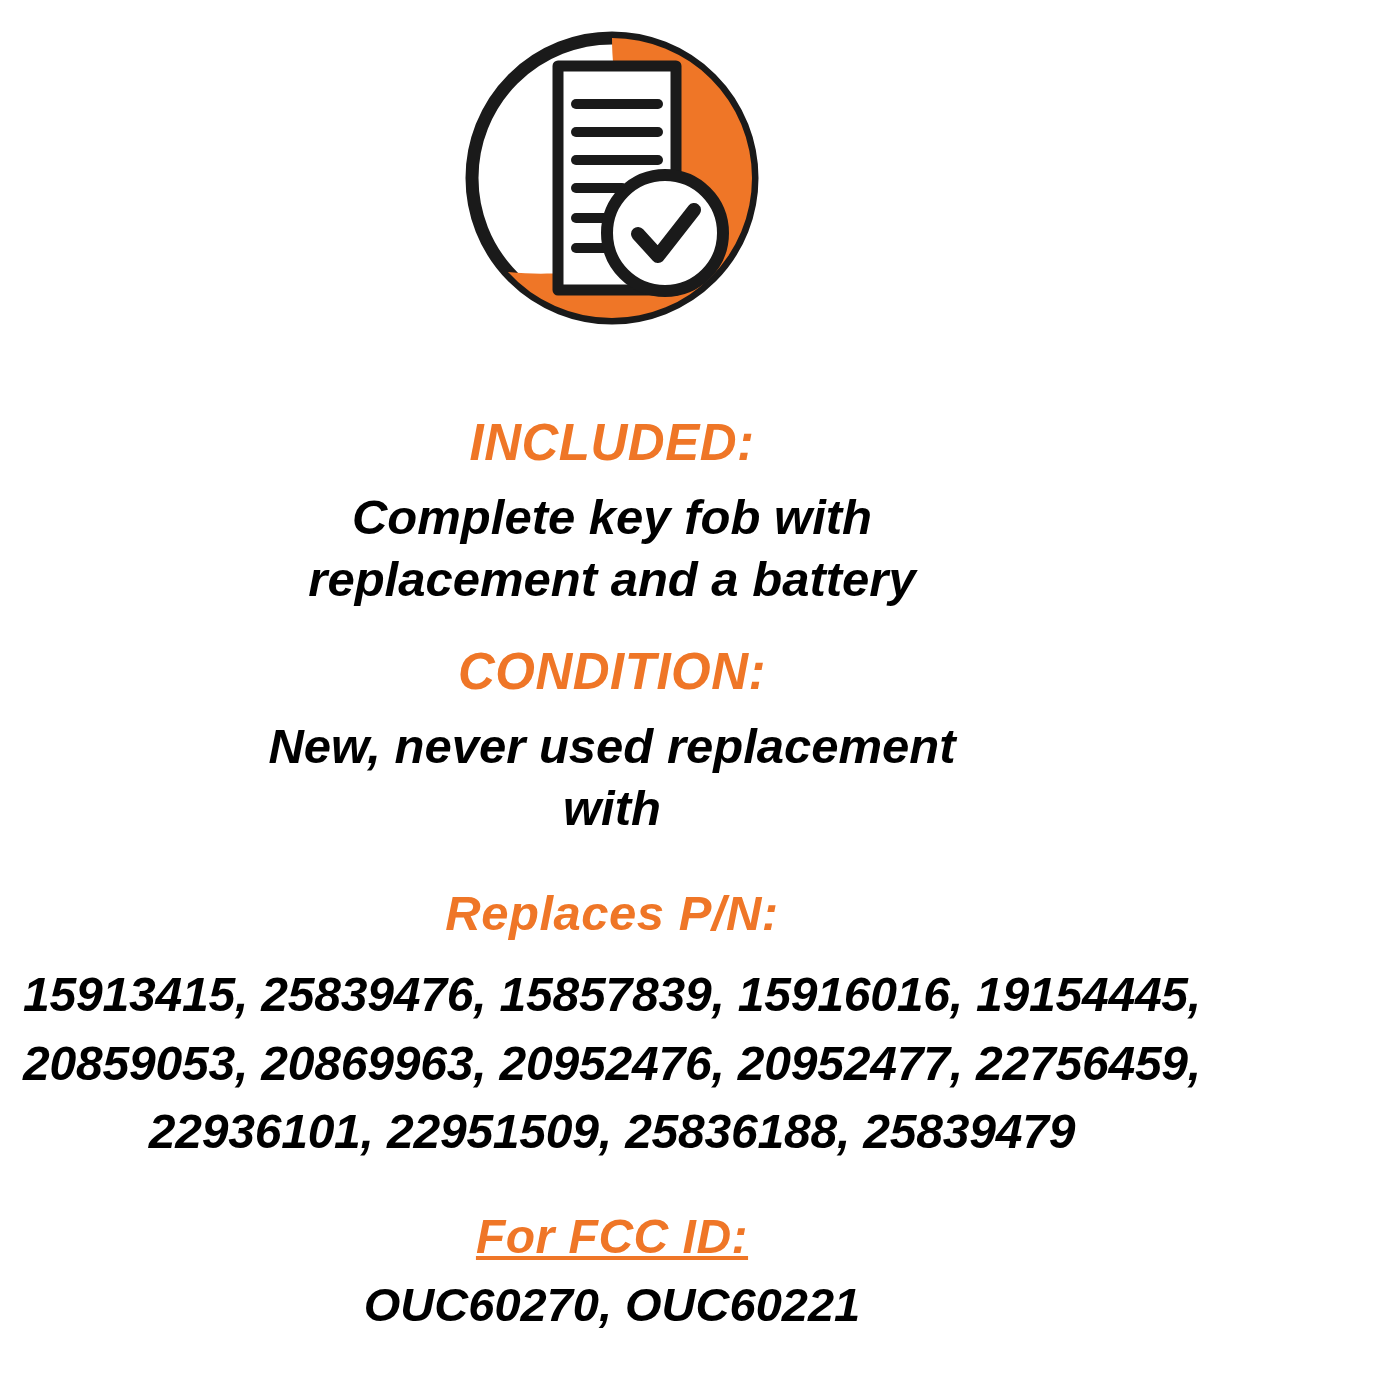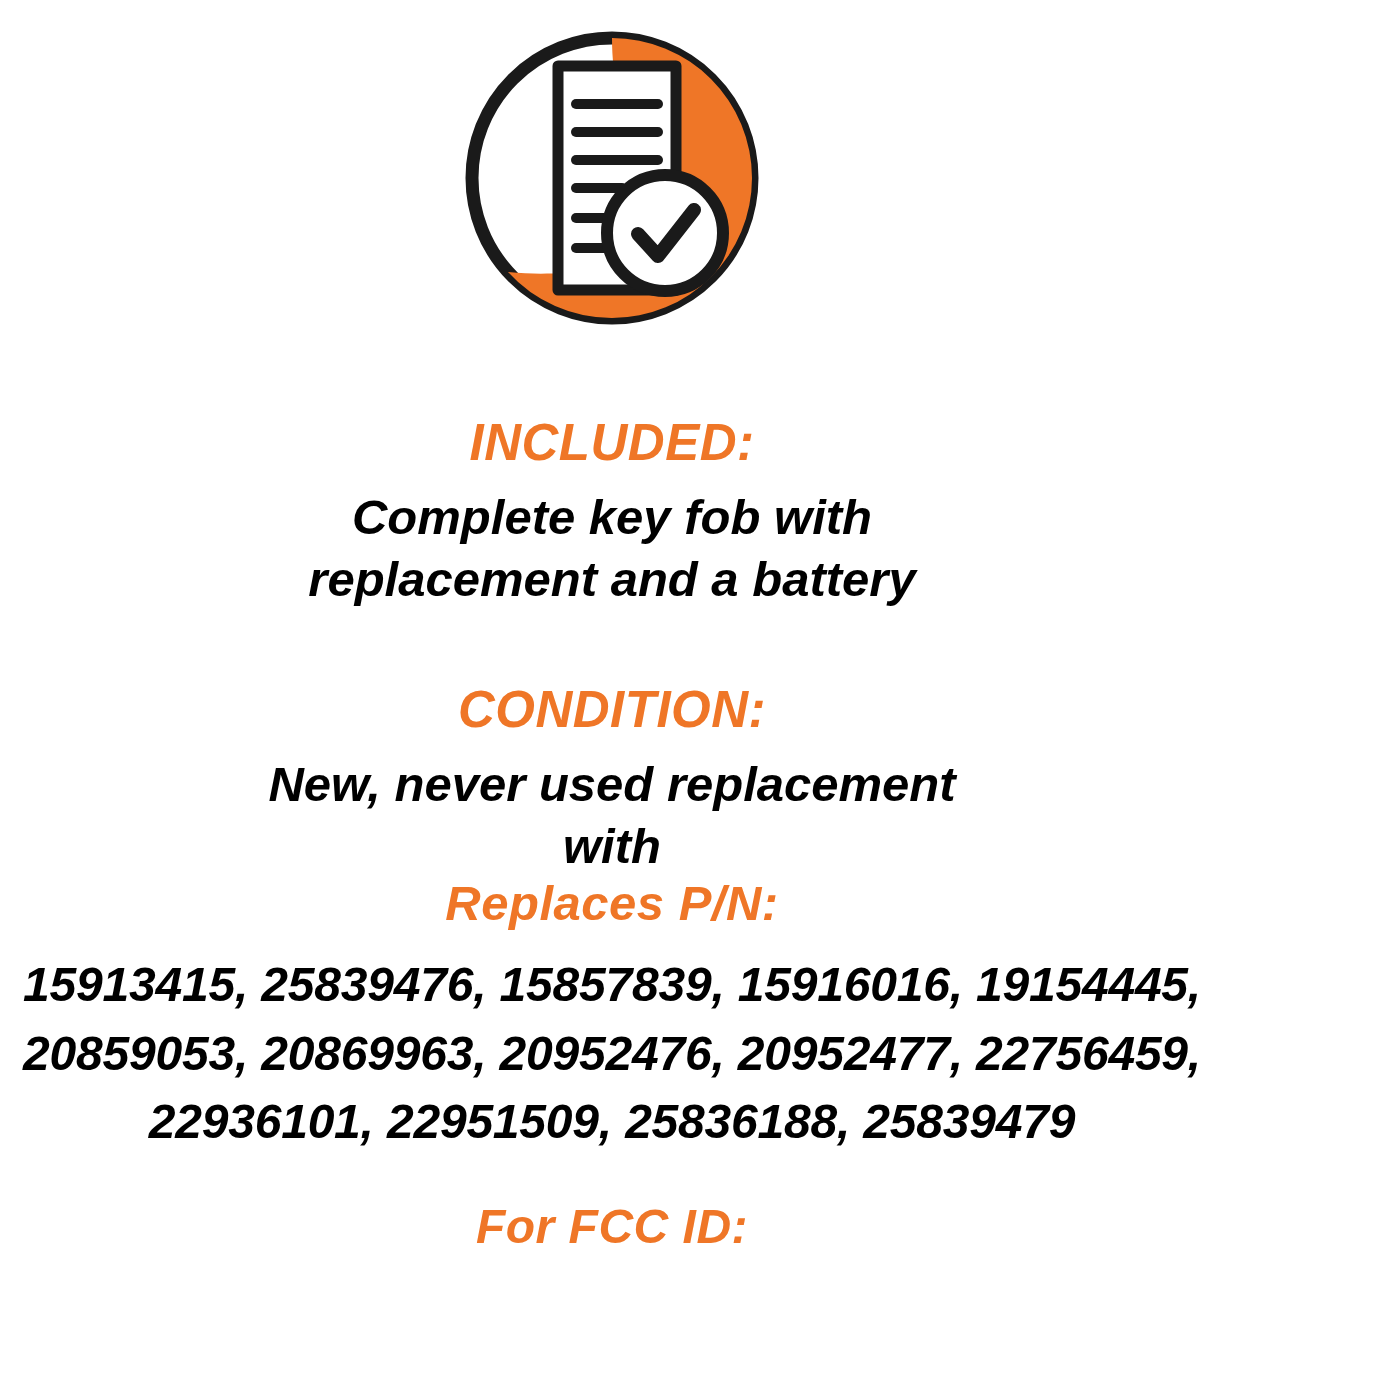--- a/index.html
+++ b/index.html
@@ -43,31 +43,33 @@
     font-weight: bold;
     letter-spacing: 0.5px;
   }
   .h-included {
     font-size: 51px;
     margin-top: 78px;
     line-height: 1.05;
   }
   .h-condition {
     font-size: 51px;
-    margin-top: 72px;
+    margin-top: 34px;
     line-height: 1.05;
   }
   .h-replaces {
     font-size: 49px;
+    margin-top: 48px;
     line-height: 1.05;
   }
   .h-fcc {
     font-size: 48px;
     margin-top: 46px;
     line-height: 1.05;
+    text-decoration: underline;
   }
   .body-text {
     font-style: italic;
     font-weight: bold;
     color: #000;
     font-size: 49px;
     line-height: 1.28;
     margin-top: 16px;
     max-width: 760px;
   }
@@ -128,15 +130,16 @@
     <div class="heading h-included">INCLUDED:</div>
     <div class="body-text">Complete key fob with replacement and a battery</div>
 
     <div class="heading h-condition">CONDITION:</div>
     <div class="body-text">New, never used replacement with</div>
 
     <div class="heading h-replaces">Replaces P/N:</div>
     <div class="pn-text">15913415, 25839476, 15857839, 15916016, 19154445, 20859053, 20869963, 20952476, 20952477, 22756459, 22936101, 22951509, 25836188, 25839479</div>
 
     <div class="heading h-fcc">For FCC ID:</div>
+    <div class="fcc-text">OUC60270, OUC60221</div>
 
   </div>
 </div>
 
 </body></html>

